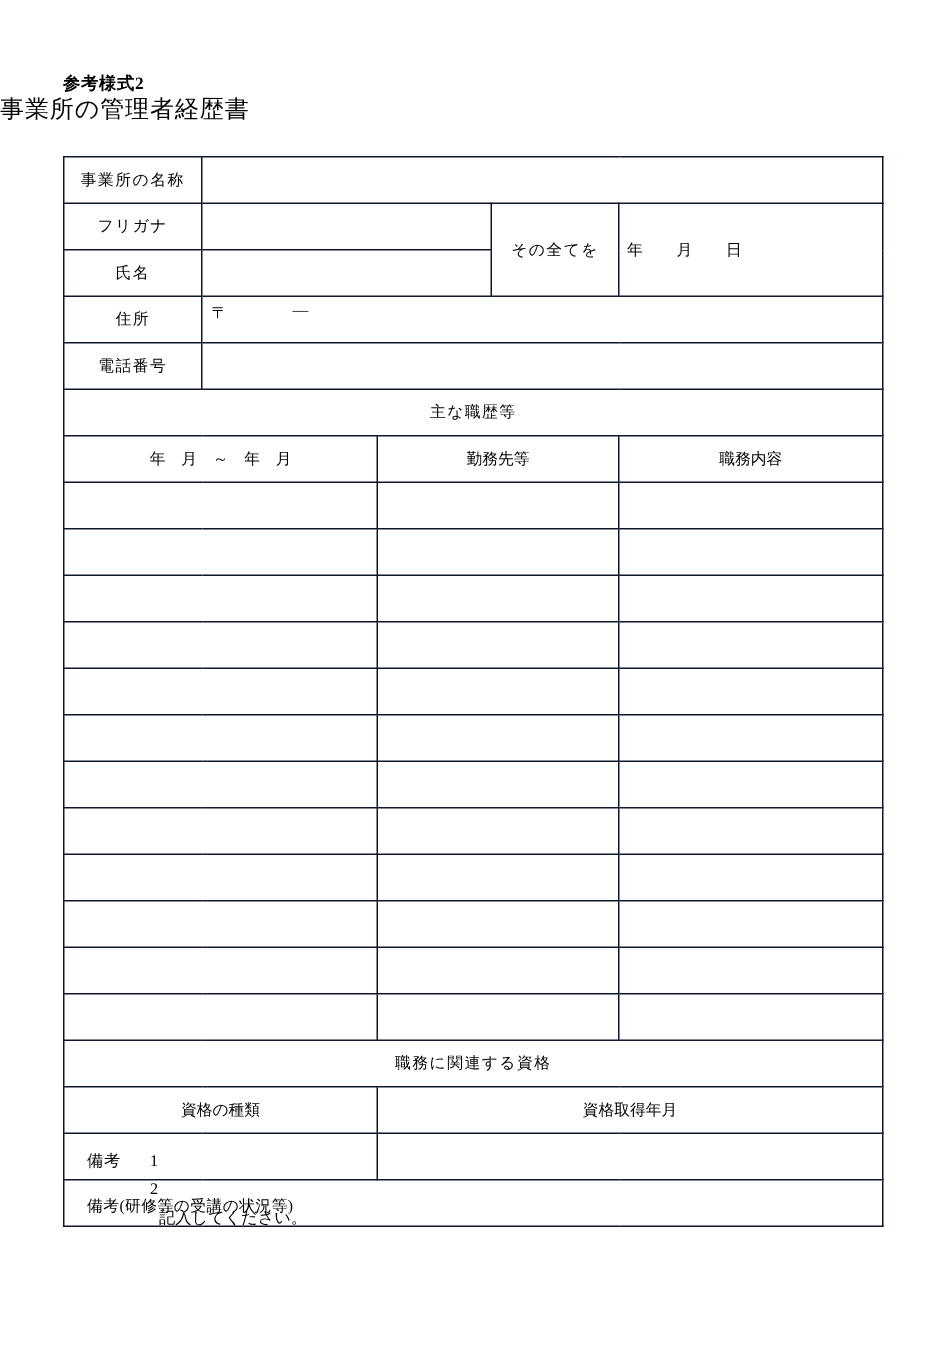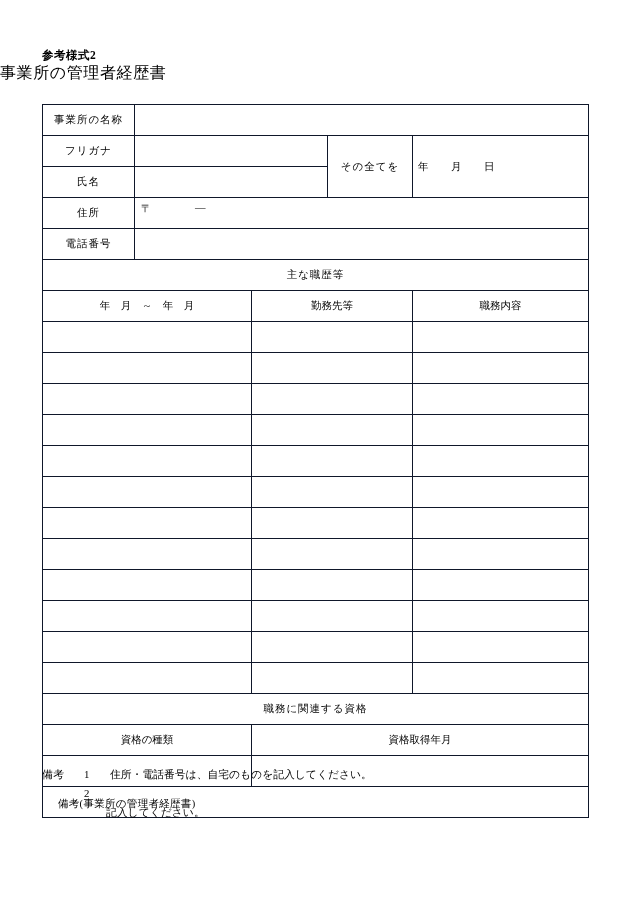--- a/index.html
+++ b/index.html
@@ -112,20 +112,21 @@
     position: absolute;
     left: 42px;
     top: 765px;
     width: 552px;
     font-size: 10.8px;
     line-height: 19px;
   }
   .notes-row {
     display: flex;
     align-items: center;
+    margin-left: 16px;
   }
   .notes-title {
     width: 38px;
     flex: 0 0 38px;
     letter-spacing: 0.5px;
   }
   .notes-num {
     width: 26px;
     flex: 0 0 26px;
     text-align: left;
@@ -266,31 +267,30 @@
         <td colspan="3" class="ctr">資格取得年月</td>
       </tr>
 
       <tr class="qual-box">
         <td colspan="2"></td>
         <td colspan="3"></td>
       </tr>
 
       <tr>
         <td colspan="5" class="remark-box">
-          <span class="remark-label">備考(事業所の管理者経歴書)</span>
+          <span class="remark-label">備考(研修等の受講の状況等)</span>
         </td>
       </tr>
     </tbody>
   </table>
 
   <div class="notes">
     <div class="notes-row">
       <span class="notes-title">備考</span>
       <span class="notes-num">1</span>
-      <span class="notes-text">住所・電話番号は、自宅のものを記入してください。</span>
     </div>
     <div class="notes-row">
       <span class="notes-title"></span>
       <span class="notes-num">2</span>
     </div>
     <div class="notes-indent">記入してください。</div>
   </div>
 
 </div>
 

